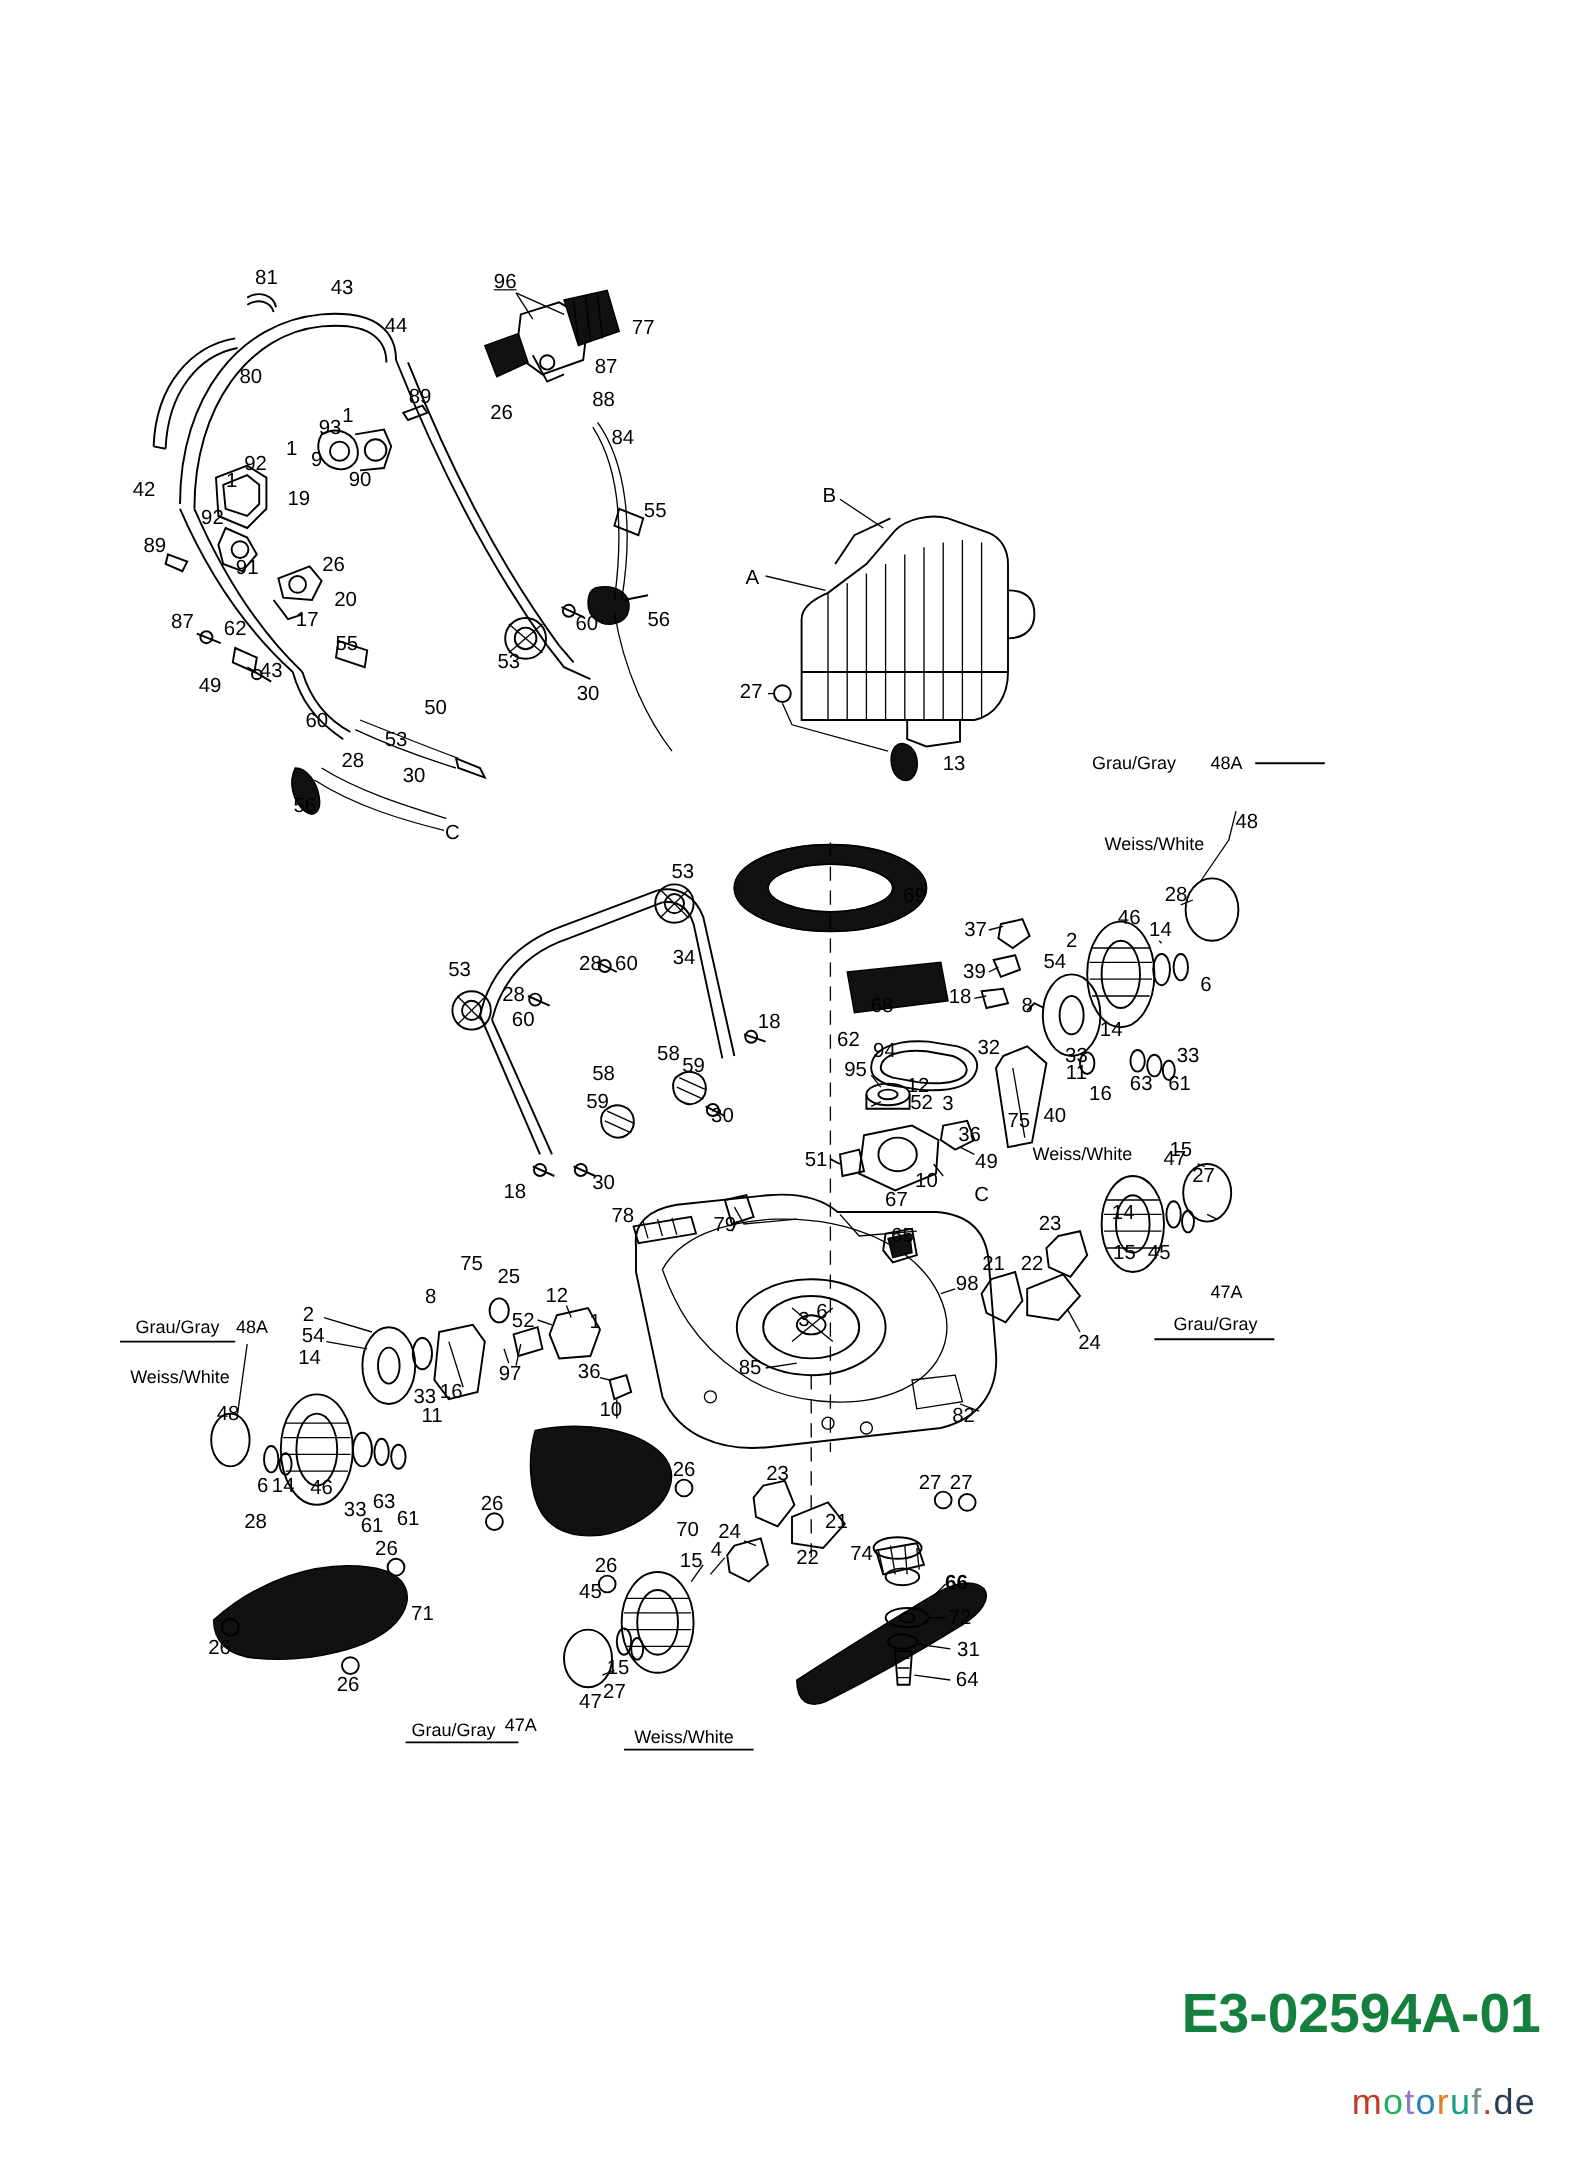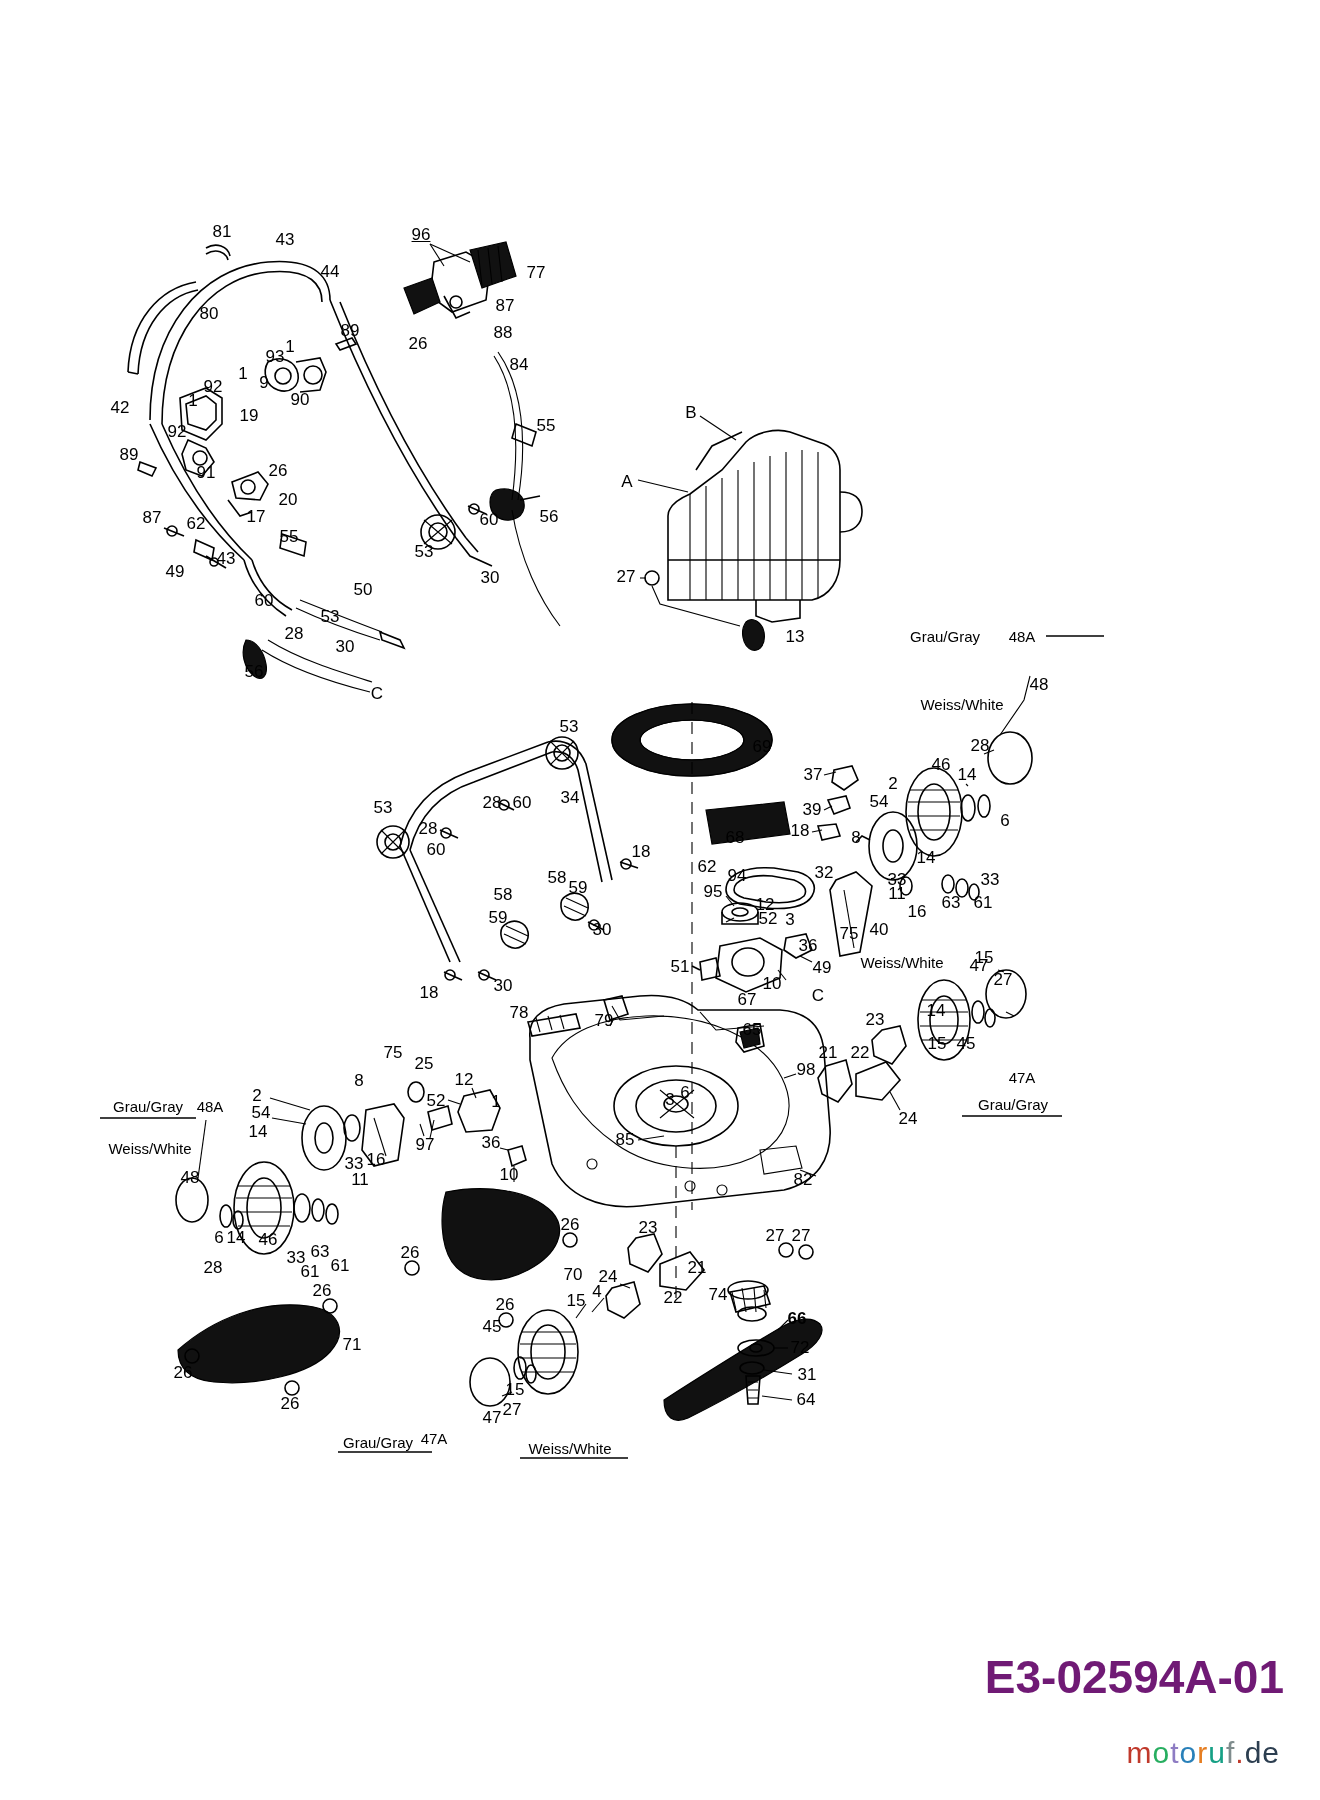--- a/index.html
+++ b/index.html
@@ -41,21 +41,21 @@
     white-space: nowrap;
     transform: translate(-50%, -50%);
   }
   #partnumber {
     position: absolute;
     right: 36px;
     bottom: 96px;
     font-family: "Liberation Sans", sans-serif;
     font-size: 46px;
     font-weight: bold;
-    color: #701a75;
+    color: #15803d;
     letter-spacing: 0px;
   }
   #watermark {
     position: absolute;
     right: 40px;
     bottom: 30px;
     font-family: "Liberation Sans", sans-serif;
     font-size: 30px;
     letter-spacing: 1px;
   }

